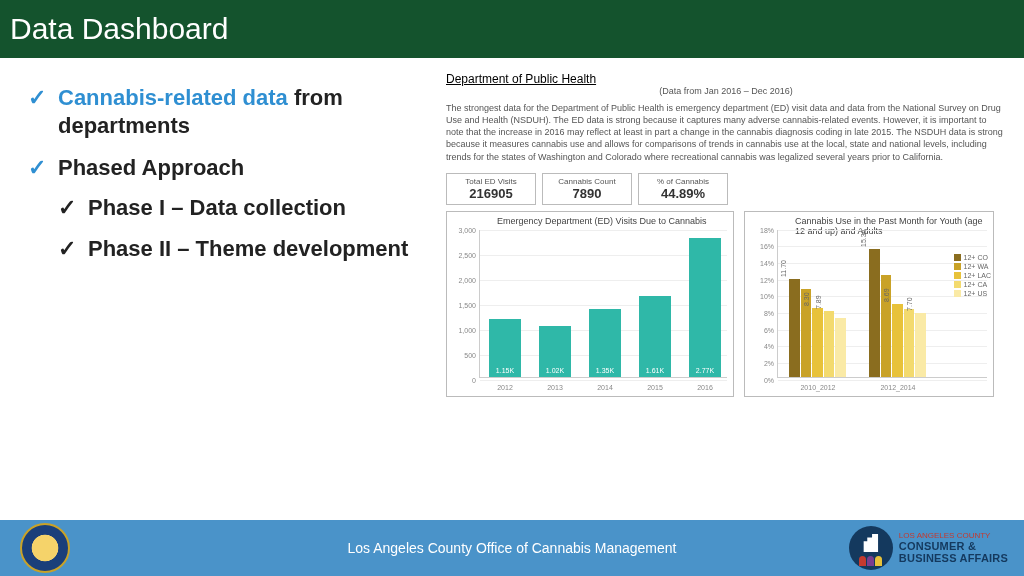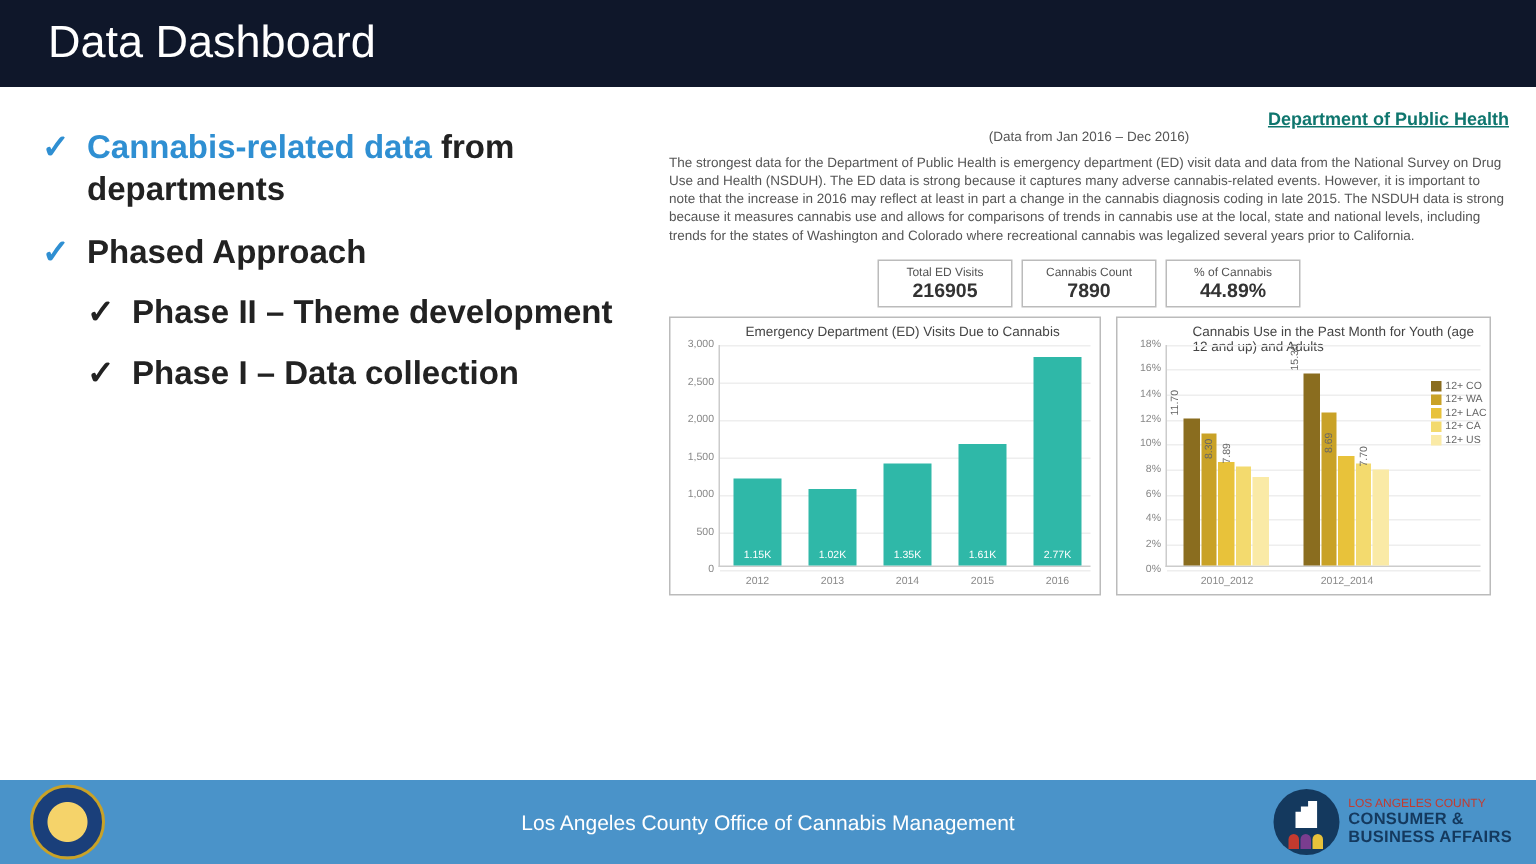--- a/index.html
+++ b/index.html
@@ -1,31 +1,31 @@
 <!DOCTYPE html>
 <html><head>
 <meta charset="utf-8">
 <style>
   * { box-sizing: border-box; margin: 0; padding: 0; }
   html, body { width: 1024px; height: 576px; font-family: "Segoe UI", Arial, sans-serif; background: #fff; overflow: hidden; }
-  .title-bar { background: #0f172a; color: #fff; font-size: 30px; font-weight: 300; padding: 10px 32px; height: 58px; display: flex; align-items: center; }
+  .title-bar { background: #14532d; color: #fff; font-size: 30px; font-weight: 300; padding: 10px 10px; height: 58px; display: flex; align-items: center; }
   .body { display: flex; height: 462px; }
   .left { width: 440px; padding: 26px 10px 10px 28px; }
   .right { width: 584px; padding: 14px 18px 8px 6px; font-size: 9px; color: #444; }
   ul.bullets { list-style: none; }
   ul.bullets > li { position: relative; padding-left: 30px; margin-bottom: 14px; font-size: 22px; font-weight: 700; color: #222; line-height: 1.28; }
   ul.bullets > li::before { content: "✓"; position: absolute; left: 0; top: 0; color: #2f8fd2; font-weight: 700; font-size: 22px; }
   ul.bullets ul { list-style: none; margin-top: 12px; }
   ul.bullets ul > li { position: relative; padding-left: 30px; margin-bottom: 12px; font-size: 22px; font-weight: 700; }
   ul.bullets ul > li::before { content: "✓"; position: absolute; left: 0; top: 0; color: #222; font-weight: 700; }
   .hl { color: #2f8fd2; }
-  .dph-title { text-align: right; font-weight: 700; text-decoration: underline; font-size: 12px; color: #0f766e; }
+  .dph-title { text-align: left; font-weight: 400; text-decoration: underline; font-size: 12px; color: #000000; }
   .dph-sub { text-align: center; font-size: 9px; color: #555; margin-bottom: 6px; }
   .dph-para { font-size: 9px; color: #555; line-height: 1.35; margin-bottom: 10px; }
-  .stat-row { display: flex; gap: 6px; margin-bottom: 6px; justify-content: center; }
+  .stat-row { display: flex; gap: 6px; margin-bottom: 6px; }
   .stat { border: 1px solid #bbb; padding: 3px 10px; text-align: center; min-width: 90px; }
   .stat .lab { font-size: 8px; color: #555; }
   .stat .val { font-size: 13px; font-weight: 700; color: #333; }
   .chart-row { display: flex; gap: 10px; }
   .chart-box { border: 1px solid #bbb; padding: 4px 6px 2px 22px; }
   .chart-title { font-size: 9px; color: #444; text-align: left; padding: 0 0 2px 28px; }
   .chart1 { width: 288px; height: 186px; position: relative; }
   .chart2 { width: 250px; height: 186px; position: relative; }
   .plot { position: absolute; left: 32px; right: 6px; top: 18px; bottom: 18px; border-left: 1px solid #ccc; border-bottom: 1px solid #ccc; }
   .grid-line { position: absolute; left: 0; right: 0; border-top: 1px solid #eee; }
@@ -59,22 +59,22 @@
 
 <div class="body">
   <div class="left">
     <ul class="bullets">
       <li>
         <span class="hl">Cannabis-related data</span><span> from departments</span>
       </li>
       <li>
         <span>Phased Approach</span>
         <ul>
+          <li>Phase I – Data collection</li>
           <li>Phase II – Theme development</li>
-          <li>Phase I – Data collection</li>
         </ul>
       </li>
     </ul>
   </div>
 
   <div class="right">
     <div class="dph-title">Department of Public Health</div>
     <div class="dph-sub">(Data from Jan 2016 – Dec 2016)</div>
     <div class="dph-para">The strongest data for the Department of Public Health is emergency department (ED) visit data and data from the National Survey on Drug Use and Health (NSDUH). The ED data is strong because it captures many adverse cannabis-related events. However, it is important to note that the increase in 2016 may reflect at least in part a change in the cannabis diagnosis coding in late 2015. The NSDUH data is strong because it measures cannabis use and allows for comparisons of trends in cannabis use at the local, state and national levels, including trends for the states of Washington and Colorado where recreational cannabis was legalized several years prior to California.</div>
 

